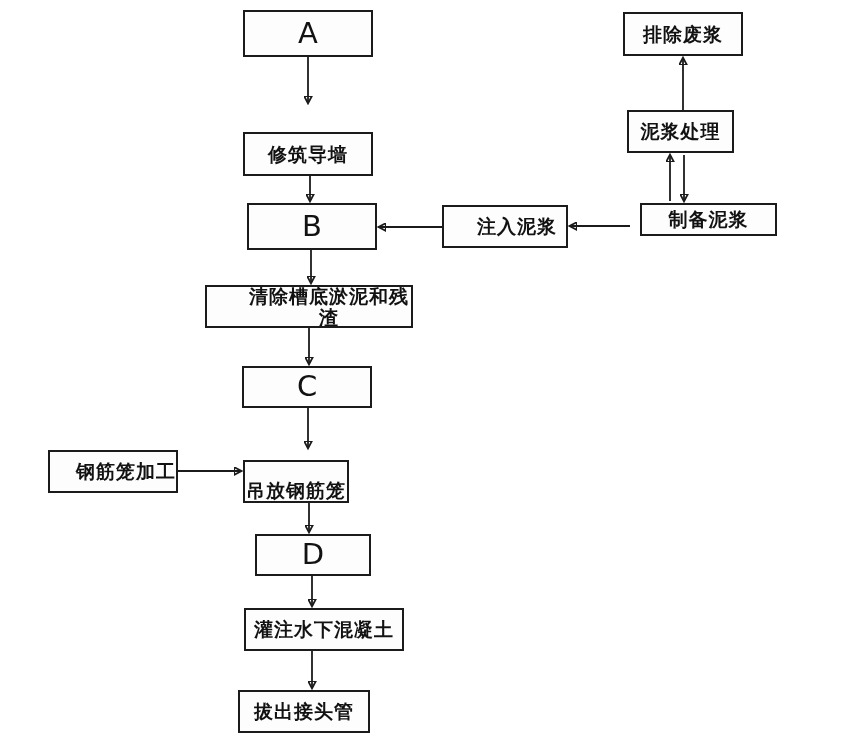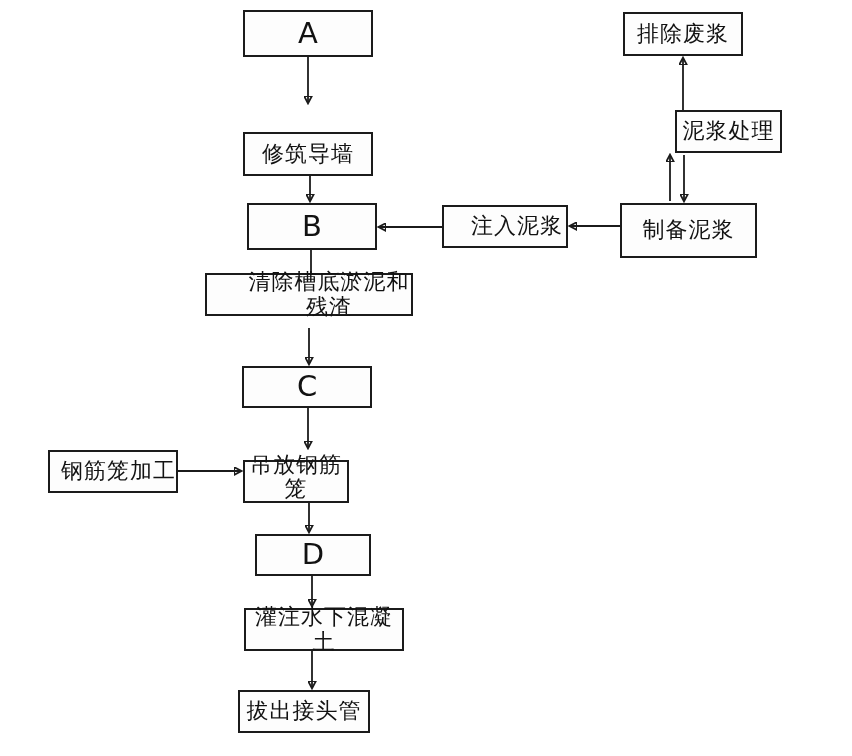--- a/index.html
+++ b/index.html
@@ -25,22 +25,22 @@
     background: #fdfdfd;
     display: flex;
     align-items: center;
     justify-content: center;
     text-align: center;
     color: #121212;
     line-height: 1.1;
   }
   .node.cjk {
     font-family: "DejaVu Sans", "Liberation Sans", sans-serif;
-    font-size: 22px;
-    font-weight: 400;
+    font-size: 19px;
+    font-weight: 700;
     letter-spacing: 1px;
   }
   .node.latin {
     font-family: "DejaVu Sans", "Liberation Sans", sans-serif;
     font-size: 29px;
     font-weight: 400;
     letter-spacing: 0;
   }
   #edges {
     position: absolute;
@@ -97,21 +97,21 @@
   <div id="node-layer">
       <div class="node latin" style="left: 243px; top: 10px; width: 130px; height: 47px;">
         <span>A</span>
       </div>
       <div class="node cjk" style="left: 243px; top: 105px; width: 130px; height: 44px; margin-top: 27px;">
         <span>修筑导墙</span>
       </div>
       <div class="node latin" style="left: 247px; top: 203px; width: 130px; height: 47px;">
         <span>B</span>
       </div>
-      <div class="node cjk" style="left: 205px; top: 273px; width: 208px; height: 43px; padding-left: 40px;">
+      <div class="node cjk" style="left: 205px; top: 285px; width: 208px; height: 43px; padding-left: 40px;">
         <span>清除槽底淤泥和残渣</span>
       </div>
       <div class="node latin" style="left: 242px; top: 366px; width: 130px; height: 42px;">
         <span>C</span>
       </div>
       <div class="node cjk" style="left: 243px; top: 460px; width: 106px; height: 43px; align-items: flex-end;">
         <span>吊放钢筋笼</span>
       </div>
       <div class="node cjk" style="left: 48px; top: 450px; width: 130px; height: 43px; justify-content: flex-end;">
         <span>钢筋笼加工</span>
@@ -121,24 +121,24 @@
       </div>
       <div class="node cjk" style="left: 232px; top: 608px; width: 160px; height: 43px; margin-left: 12px;">
         <span>灌注水下混凝土</span>
       </div>
       <div class="node cjk" style="left: 238px; top: 690px; width: 132px; height: 43px;">
         <span>拔出接头管</span>
       </div>
       <div class="node cjk" style="left: 442px; top: 205px; width: 126px; height: 43px; padding-left: 24px;">
         <span>注入泥浆</span>
       </div>
-      <div class="node cjk" style="left: 620px; top: 203px; width: 137px; height: 55px;">
+      <div class="node cjk" style="left: 640px; top: 203px; width: 137px; height: 33px;">
         <span>制备泥浆</span>
       </div>
-      <div class="node cjk" style="left: 627px; top: 110px; width: 107px; height: 43px; margin-left: 48px;">
+      <div class="node cjk" style="left: 627px; top: 110px; width: 107px; height: 43px;">
         <span>泥浆处理</span>
       </div>
       <div class="node cjk" style="left: 623px; top: 12px; width: 120px; height: 44px;">
         <span>排除废浆</span>
       </div>
     </div>
 
 </div>
 
 </body></html>

